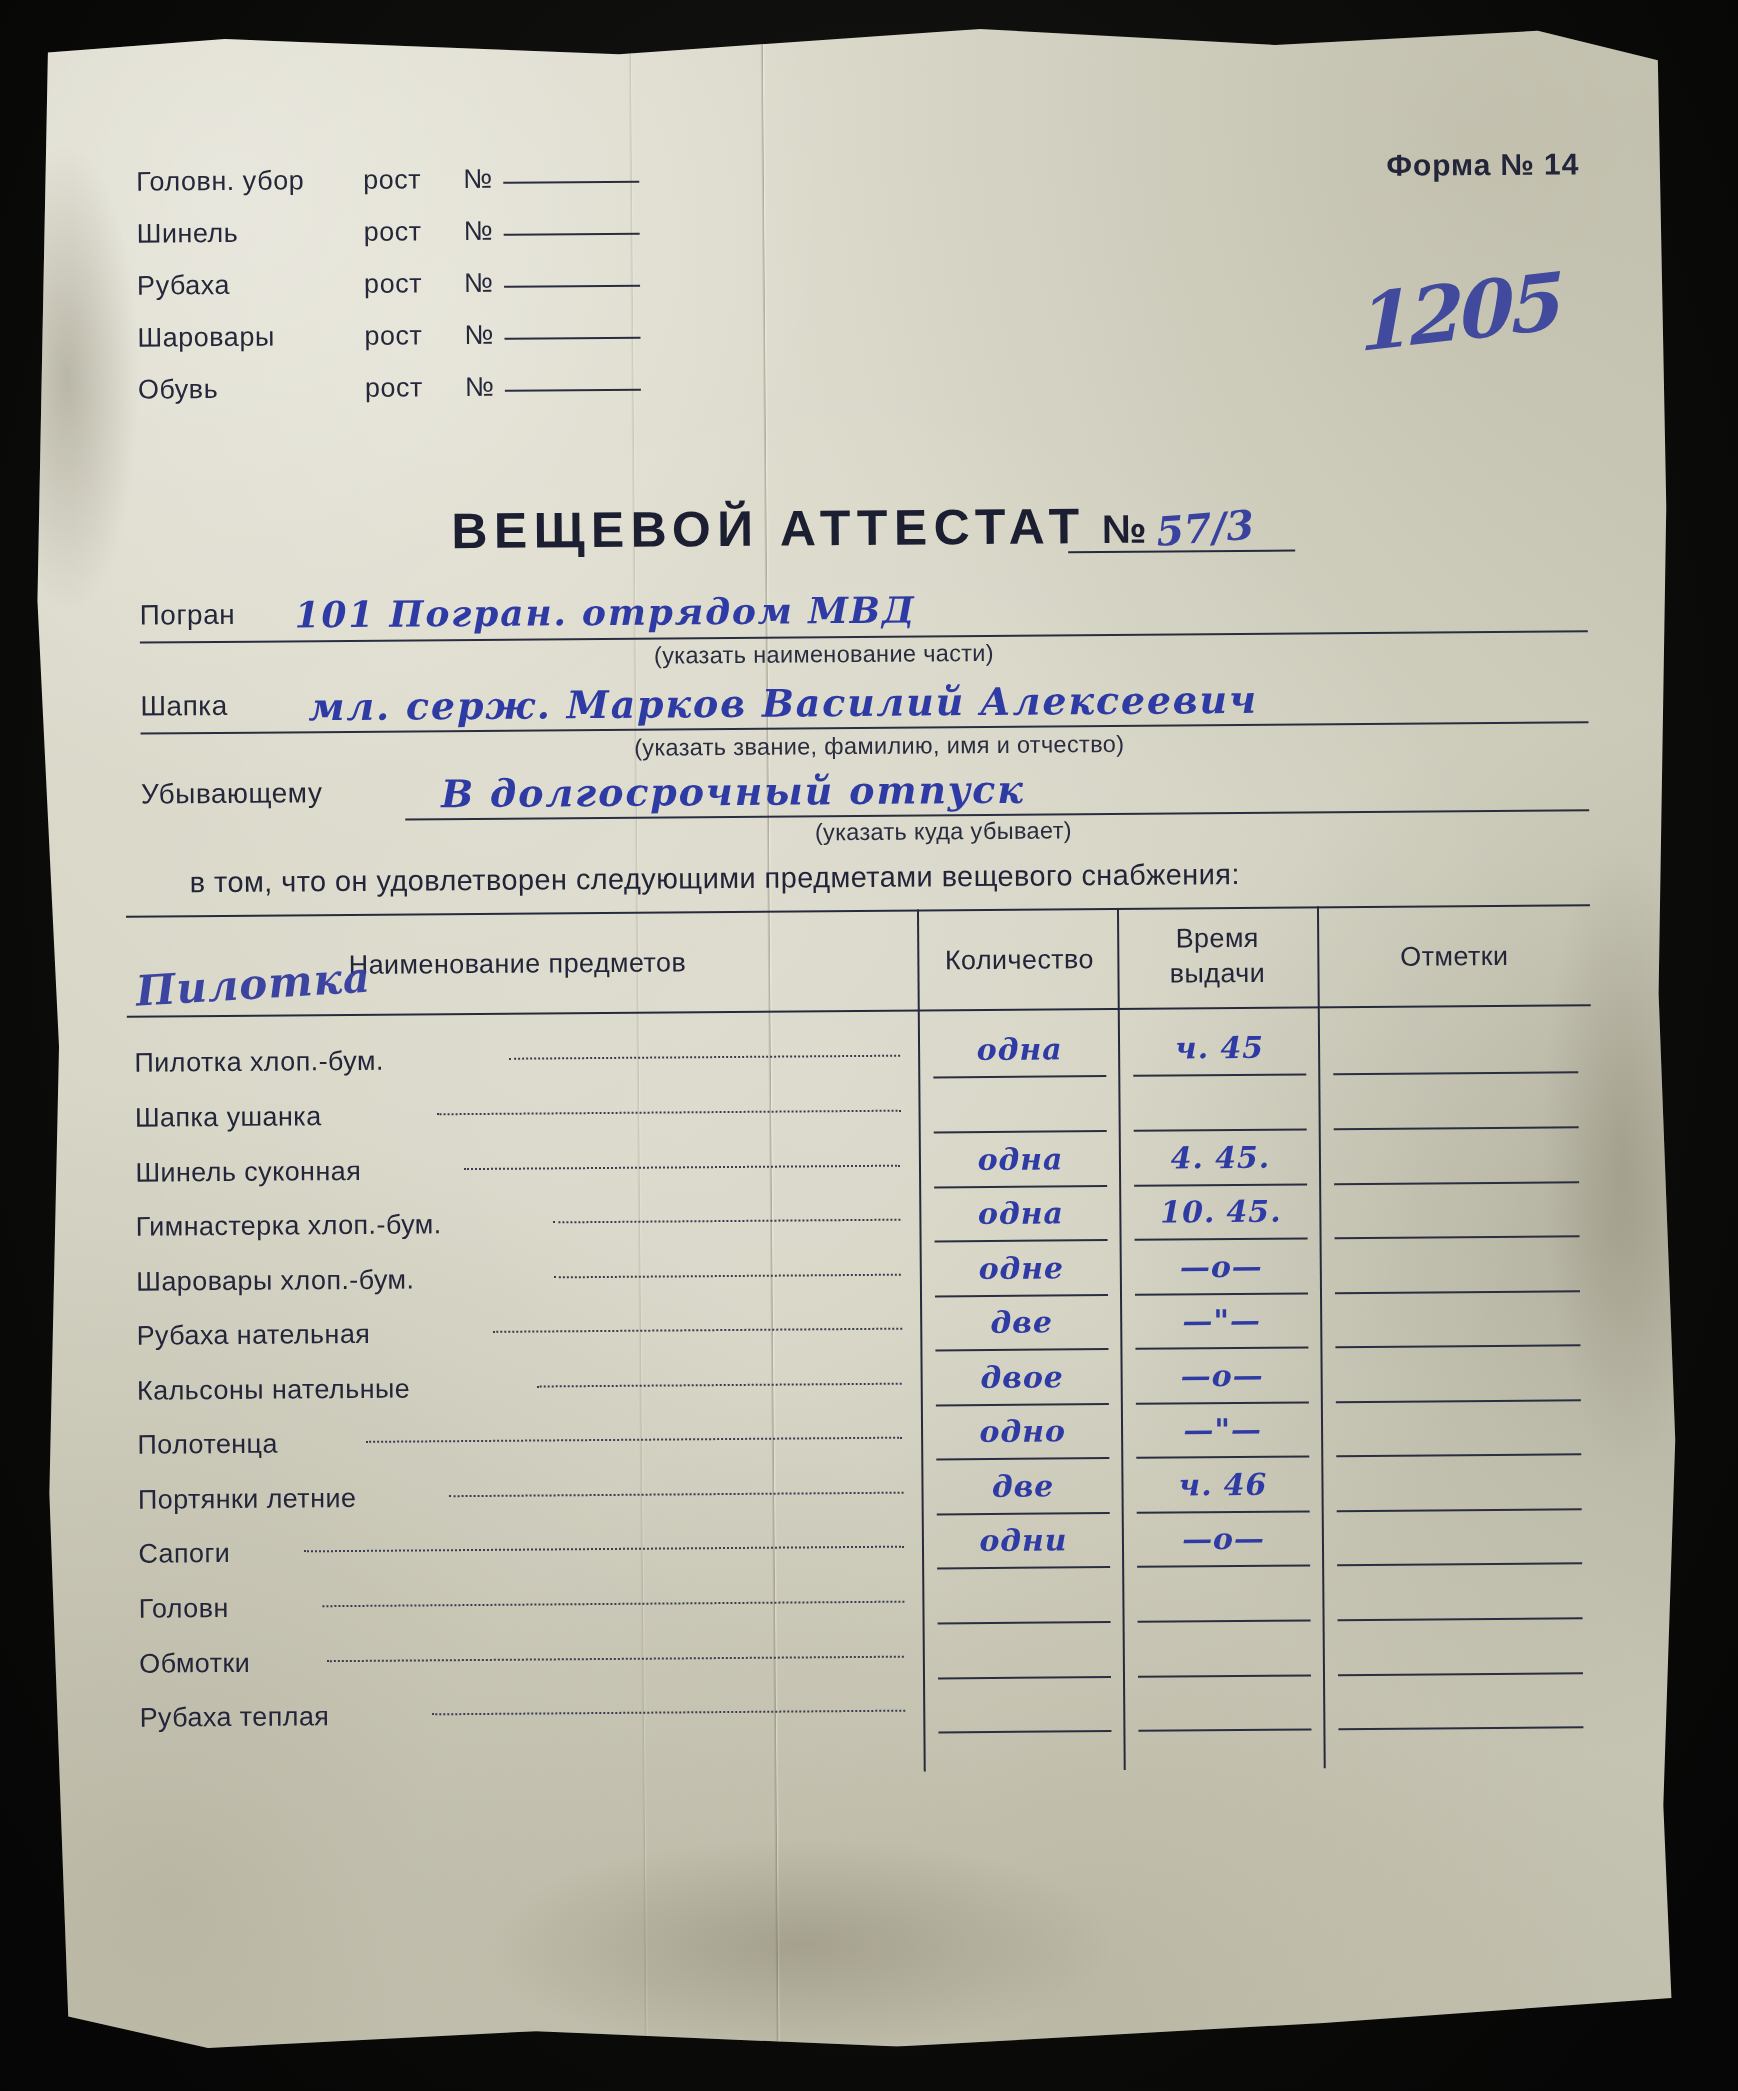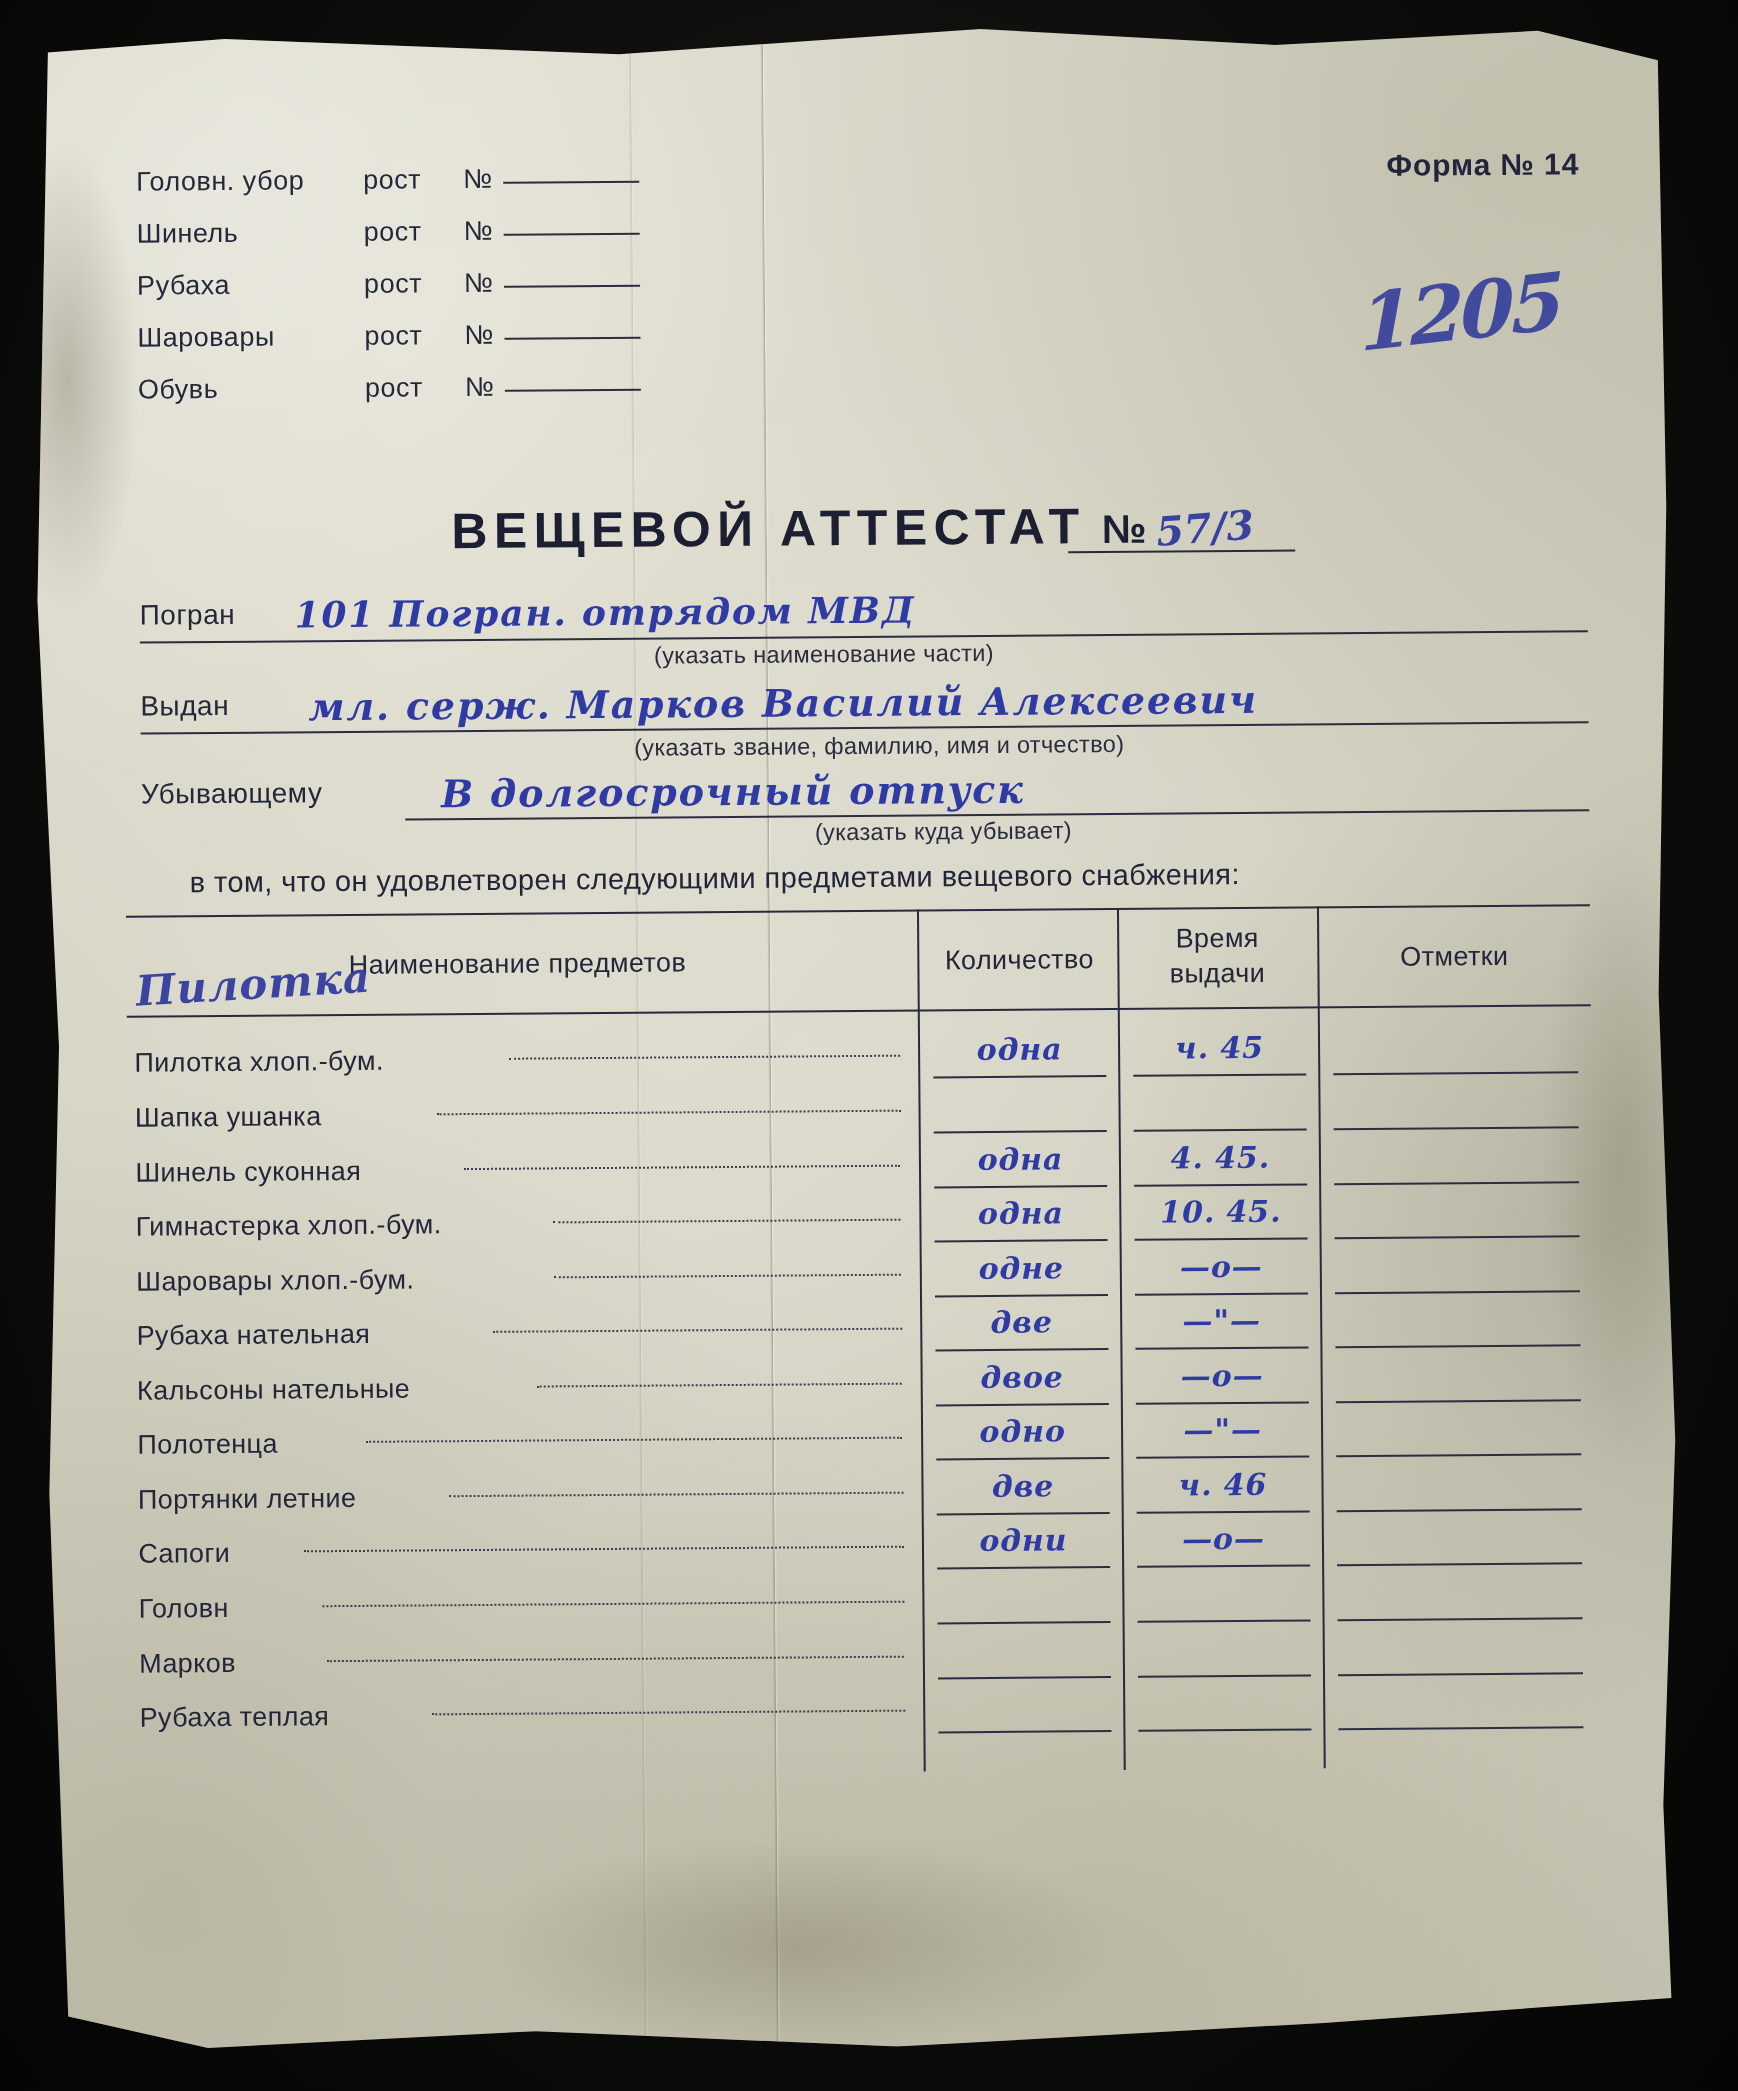--- a/index.html
+++ b/index.html
@@ -353,21 +353,21 @@
       <div class="title-underline"></div>
 
       <div class="field" style="top:568px;">
         <span class="lbl">Погран</span>
         <span class="hand" style="left:155px;">101 Погран. отрядом МВД</span>
         <div class="rule"></div>
       </div>
       <div class="caption" style="left:509px; top:615px; width:564px;">(указать наименование части)</div>
 
       <div class="field" style="top:659px;">
-        <span class="lbl">Выдан</span>
+        <span class="lbl">Шапка</span>
         <span class="hand" style="left:168px; font-size:38px;">мл. серж.   Марков   Василий   Алексеевич</span>
         <div class="rule"></div>
       </div>
       <div class="caption" style="left:482px; top:707px; width:727px;">(указать звание, фамилию, имя и отчество)</div>
 
       <div class="field" style="top:747px;">
         <span class="lbl">Убывающему</span>
         <span class="hand" style="left:300px; font-size:38px;">В долгосрочный отпуск</span>
         <div class="rule" style="left:264px;"></div>
       </div>
@@ -493,21 +493,21 @@
           <span class="name">Головн</span>
           <span class="dots" style="left:191px; width:582px;"></span>
           <span class="cell-line" style="left:806px; width:173px;"></span>
           <span class="cell-line" style="left:1006px; width:173px;"></span>
           <span class="cell-line" style="left:1206px; width:245px;"></span>
           <span class="qty" style="left:806px; width:173px;"></span>
           <span class="time" style="left:1006px; width:173px;"></span>
         </div>
 
         <div class="row" style="top:726px;">
-          <span class="name">Марков</span>
+          <span class="name">Обмотки</span>
           <span class="dots" style="left:195px; width:577px;"></span>
           <span class="cell-line" style="left:806px; width:173px;"></span>
           <span class="cell-line" style="left:1006px; width:173px;"></span>
           <span class="cell-line" style="left:1206px; width:245px;"></span>
           <span class="qty" style="left:806px; width:173px;"></span>
           <span class="time" style="left:1006px; width:173px;"></span>
         </div>
 
         <div class="row" style="top:780px;">
           <span class="name">Рубаха теплая</span>

